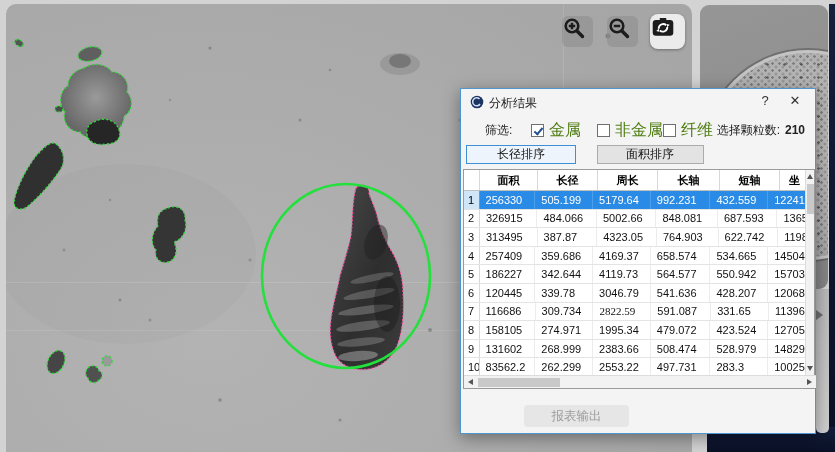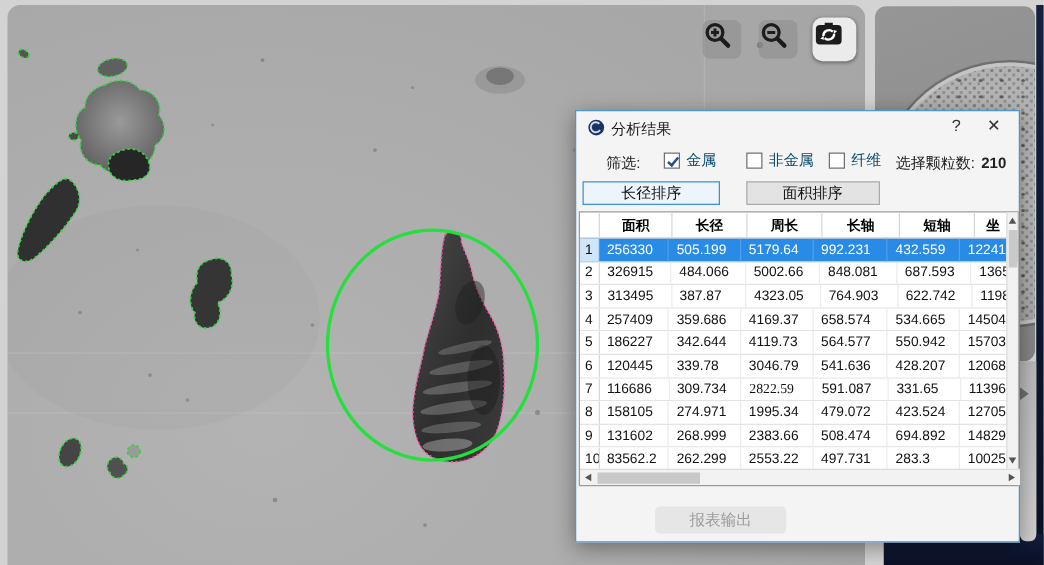--- a/index.html
+++ b/index.html
@@ -50,21 +50,21 @@
   #dlg-title { position:absolute; left:28px; top:6px; font-size:12px; color:#1a1a1a; }
   #dlg-help  { position:absolute; right:42px; top:4px; font-size:13px; color:#333; width:16px; text-align:center; }
   #dlg-close { position:absolute; right:12px; top:4px; font-size:13px; color:#333; width:16px; text-align:center; }
 
   #filter-label { position:absolute; left:24px; top:33px; font-size:12px; color:#222; }
   #filter-opts { position:absolute; left:70px; top:31px; display:flex; }
   .chk-item { width:66px; display:flex; align-items:center; }
   .chk-box { width:13px; height:13px; border:1px solid #707070; background:#fff; position:relative; margin-right:5px; }
   .chk-box.checked::after { content:""; position:absolute; left:2px; top:3px; width:7px; height:3px;
     border-left:2px solid #24508f; border-bottom:2px solid #24508f; transform:rotate(-50deg); }
-  .chk-label { font-size:12px; color:#0c4a6e; }
+  .chk-label { font-size:16px; color:#4d7c0f; }
   #count-wrap { position:absolute; right:10px; top:33px; font-size:12px; color:#222; }
   #count-wrap span { margin-left:5px;font-weight:bold; }
 
   #sort-row { position:absolute; left:5px; top:56px; width:346px; display:flex; justify-content:space-between; }
   .sort-btn { height:19px; border:1px solid #ababab; background:#e3e3e3; font-size:12px; color:#111;
     display:flex; align-items:center; justify-content:center; }
   .sort-btn.active { border:1px solid #3f8fd6; background:#edf4fb; }
 
   #table { position:absolute; left:2px; top:80px; width:352px; height:220px;
     background:#fff; border:1px solid #9a9a9a; }
@@ -328,21 +328,21 @@
             <div class="tcell" style="width: 62px;">479.072</div>
             <div class="tcell" style="width: 60px;">423.524</div>
             <div class="tcell last">12705.9</div>
           </div>
           <div class="trow">
             <div class="tcell numcol" style="width: 16px;">9</div>
             <div class="tcell" style="width: 58px;">131602</div>
             <div class="tcell" style="width: 60px;">268.999</div>
             <div class="tcell" style="width: 60px;">2383.66</div>
             <div class="tcell" style="width: 62px;">508.474</div>
-            <div class="tcell" style="width: 60px;">694.892</div>
+            <div class="tcell" style="width: 60px;">528.979</div>
             <div class="tcell last">14829.5</div>
           </div>
           <div class="trow">
             <div class="tcell numcol" style="width: 16px;">10</div>
             <div class="tcell" style="width: 58px;">83562.2</div>
             <div class="tcell" style="width: 60px;">262.299</div>
             <div class="tcell" style="width: 60px;">2553.22</div>
             <div class="tcell" style="width: 62px;">497.731</div>
             <div class="tcell" style="width: 60px;">283.3</div>
             <div class="tcell last">10025.9</div>

